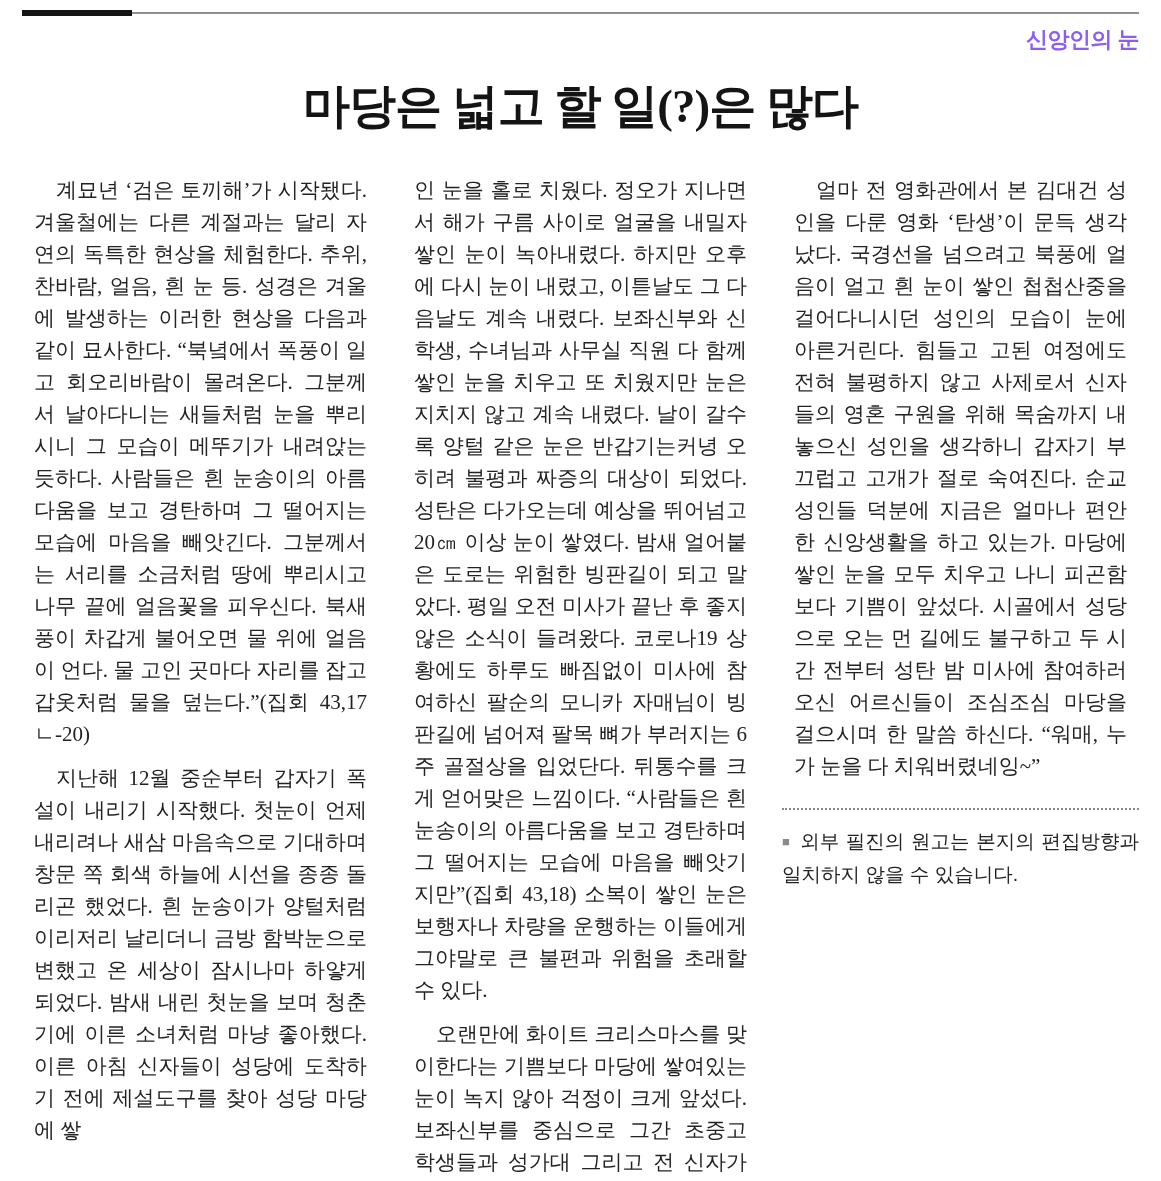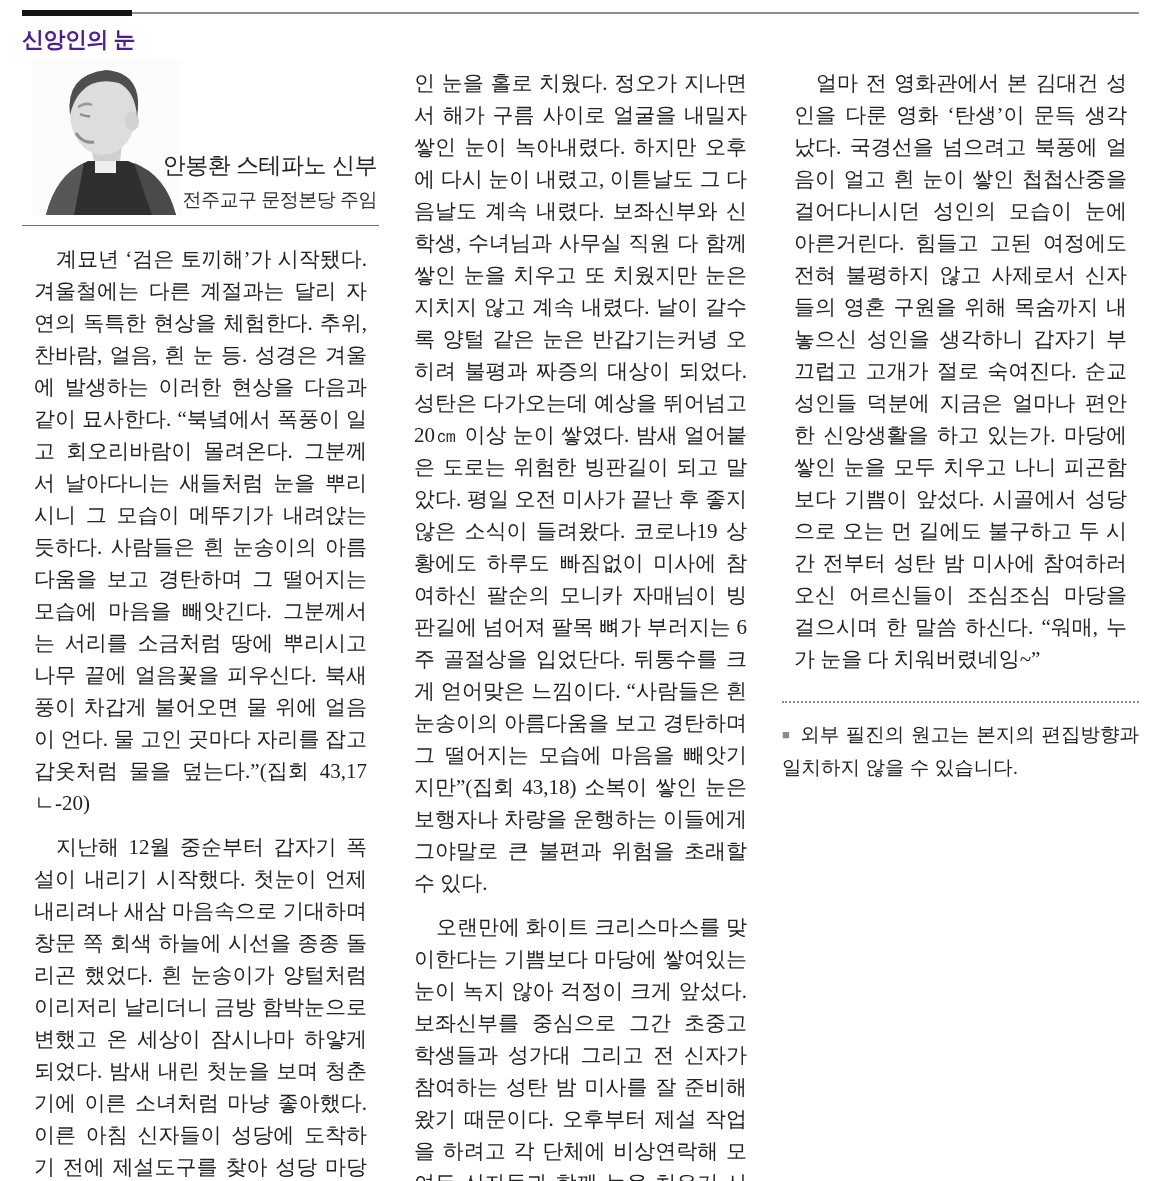--- a/index.html
+++ b/index.html
@@ -13,22 +13,22 @@
   }
   .page{padding:0 22px;}
 
   
   .top-rule{position:relative;height:6px;margin-top:10px;}
   .top-rule .thin{position:absolute;top:2px;left:0;right:0;height:2px;background:#8f8f8f;}
   .top-rule .thick{position:absolute;top:0;left:0;width:110px;height:6px;background:#141414;}
 
   .section-label{
     font-family:"Liberation Sans", sans-serif;
-    font-weight:700;font-size:22px;color:#4c1d95;
-    margin-top:9px;letter-spacing:-0.5px;
+    font-weight:700;font-size:22px;color:#8b5cf6;
+    margin-top:9px;letter-spacing:-0.5px;text-align:right;
   }
 
   .headline{
     text-align:center;
     font-family:"Liberation Serif", serif;
     font-size:47px;font-weight:600;letter-spacing:-1px;
     color:#141414;
     margin:20px 0 24px 0;
   }
 
@@ -78,50 +78,25 @@
 
 <div class="page">
 
   <div class="top-rule">
     <div class="thin"></div>
     <div class="thick"></div>
   </div>
 
   <div class="section-label">신앙인의 눈</div>
 
+  <h1 class="headline">마당은 넓고 할 일(?)은 많다</h1>
 
   <div class="columns">
 
     <div class="col">
-      <div class="author-block">
-        <svg class="photo" viewBox="0 0 150 156" aria-hidden="true">
-          <rect width="150" height="156" fill="#fcfcfc"></rect>
-
-          <path d="M14 156 Q24 116 56 102 L96 102 Q130 114 144 156 Z" fill="#2f2f2f"></path>
-          <path d="M14 156 Q24 116 52 104 L42 156 Z" fill="#575757"></path>
-          <path d="M144 156 Q134 116 102 104 L120 156 Z" fill="#4a4a4a"></path>
-
-          <rect x="63" y="99" width="21" height="15" fill="#efefef"></rect>
-
-          <path d="M58 86 L90 86 L88 102 L62 102 Z" fill="#cfcfcf"></path>
-
-          <ellipse cx="71" cy="55" rx="33" ry="41" fill="#dddddd"></ellipse>
-
-          <ellipse cx="100" cy="62" rx="7" ry="10" fill="#d2d2d2"></ellipse>
-
-          <path d="M38 56 Q33 16 74 11 Q112 14 105 58 Q103 32 87 24 Q62 18 49 33 Q41 42 38 56 Z" fill="#4f4f4f"></path>
-
-          <path d="M46 48 q8 -5 14 -2" stroke="#9a9a9a" stroke-width="2.5" fill="none"></path>
-          <path d="M48 55 q6 3 10 2" stroke="#8d8d8d" stroke-width="2.5" fill="none"></path>
-
-          <path d="M44 74 q7 11 18 9" stroke="#8d8d8d" stroke-width="3" fill="none"></path>
-        </svg>
-        <div class="author-name">안봉환 스테파노 신부</div>
-        <div class="author-role">전주교구 문정본당 주임</div>
-      </div>
       <div>
           <p class="indent">계묘년 ‘검은 토끼해’가 시작됐다. 겨울철에는 다른 계절과는 달리 자연의 독특한 현상을 체험한다. 추위, 찬바람, 얼음, 흰 눈 등. 성경은 겨울에 발생하는 이러한 현상을 다음과 같이 묘사한다. “북녘에서 폭풍이 일고 회오리바람이 몰려온다. 그분께서 날아다니는 새들처럼 눈을 뿌리시니 그 모습이 메뚜기가 내려앉는 듯하다. 사람들은 흰 눈송이의 아름다움을 보고 경탄하며 그 떨어지는 모습에 마음을 빼앗긴다. 그분께서는 서리를 소금처럼 땅에 뿌리시고 나무 끝에 얼음꽃을 피우신다. 북새풍이 차갑게 불어오면 물 위에 얼음이 언다. 물 고인 곳마다 자리를 잡고 갑옷처럼 물을 덮는다.”(집회 43,17ㄴ-20)</p>
           <p class="indent">지난해 12월 중순부터 갑자기 폭설이 내리기 시작했다. 첫눈이 언제 내리려나 새삼 마음속으로 기대하며 창문 쪽 회색 하늘에 시선을 종종 돌리곤 했었다. 흰 눈송이가 양털처럼 이리저리 날리더니 금방 함박눈으로 변했고 온 세상이 잠시나마 하얗게 되었다. 밤새 내린 첫눈을 보며 청춘기에 이른 소녀처럼 마냥 좋아했다. 이른 아침 신자들이 성당에 도착하기 전에 제설도구를 찾아 성당 마당에 쌓</p>
         </div>
     </div>
 
     <div class="col">
       <div>
           <p>인 눈을 홀로 치웠다. 정오가 지나면서 해가 구름 사이로 얼굴을 내밀자 쌓인 눈이 녹아내렸다. 하지만 오후에 다시 눈이 내렸고, 이튿날도 그 다음날도 계속 내렸다. 보좌신부와 신학생, 수녀님과 사무실 직원 다 함께 쌓인 눈을 치우고 또 치웠지만 눈은 지치지 않고 계속 내렸다. 날이 갈수록 양털 같은 눈은 반갑기는커녕 오히려 불평과 짜증의 대상이 되었다. 성탄은 다가오는데 예상을 뛰어넘고 20㎝ 이상 눈이 쌓였다. 밤새 얼어붙은 도로는 위험한 빙판길이 되고 말았다. 평일 오전 미사가 끝난 후 좋지 않은 소식이 들려왔다. 코로나19 상황에도 하루도 빠짐없이 미사에 참여하신 팔순의 모니카 자매님이 빙판길에 넘어져 팔목 뼈가 부러지는 6주 골절상을 입었단다. 뒤통수를 크게 얻어맞은 느낌이다. “사람들은 흰 눈송이의 아름다움을 보고 경탄하며 그 떨어지는 모습에 마음을 빼앗기지만”(집회 43,18) 소복이 쌓인 눈은 보행자나 차량을 운행하는 이들에게 그야말로 큰 불편과 위험을 초래할 수 있다.</p>
           <p class="indent">오랜만에 화이트 크리스마스를 맞이한다는 기쁨보다 마당에 쌓여있는 눈이 녹지 않아 걱정이 크게 앞섰다. 보좌신부를 중심으로 그간 초중고 학생들과 성가대 그리고 전 신자가 참여하는 성탄 밤 미사를 잘 준비해왔기 때문이다. 오후부터 제설 작업을 하려고 각 단체에 비상연락해 모여든 신자들과 함께 눈을 치우기 시작</p>

